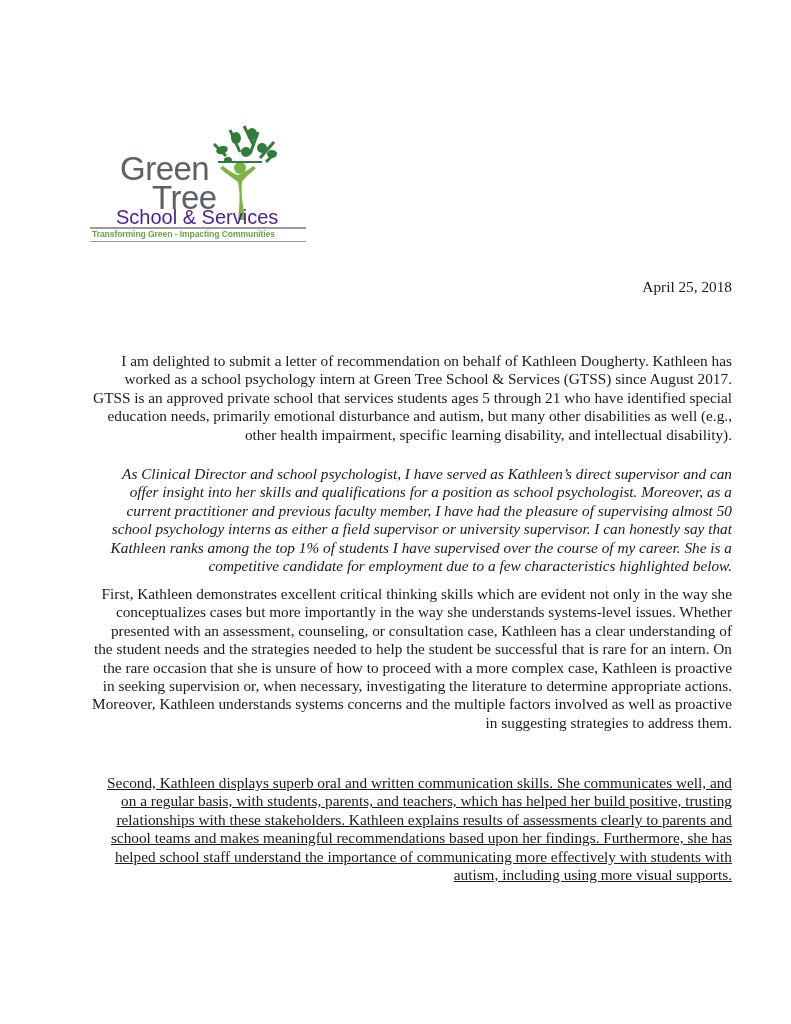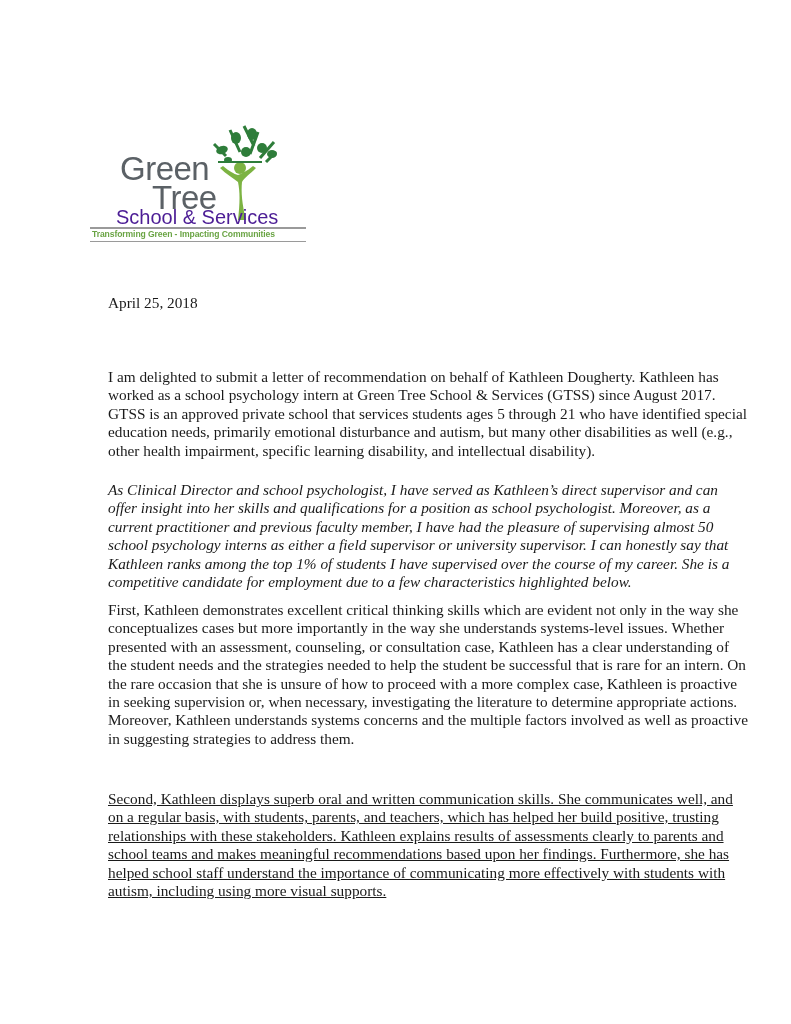--- a/index.html
+++ b/index.html
@@ -1,28 +1,28 @@
 <!DOCTYPE html>
 <html><head>
 <meta charset="utf-8">
 <style>
   html, body { margin: 0; padding: 0; background: #ffffff; }
   body { width: 791px; height: 1024px; position: relative; overflow: hidden; }
-  .page { position: absolute; left: 0; top: 0; width: 791px; height: 928px; background: #fff; }
+  .page { position: absolute; left: 0; top: 0; width: 791px; height: 928px; background: #fff; text-align: right; }
 
   .logo { position: absolute; left: 90px; top: 122px; width: 220px; height: 125px; }
   .logo-green { position: absolute; left: 30px; top: 30px; font-family: "Liberation Sans", sans-serif; font-size: 33px; font-weight: normal; color: #5b6166; letter-spacing: -0.5px; line-height: 34px; }
   .logo-tree-word { position: absolute; left: 62px; top: 59px; font-family: "Liberation Sans", sans-serif; font-size: 33px; color: #5b6166; letter-spacing: -0.5px; line-height: 34px; }
   .logo-school { position: absolute; left: 26px; top: 84px; font-family: "Liberation Sans", sans-serif; font-size: 20px; color: #4c1d95; line-height: 22px; white-space: nowrap; }
   .logo-rule-top { position: absolute; left: 0px; top: 105px; width: 216px; height: 2px; background: #9a9a9a; }
   .logo-tagline { position: absolute; left: 2px; top: 107px; font-family: "Liberation Sans", sans-serif; font-size: 8.6px; font-weight: bold; color: #6aa444; white-space: nowrap; letter-spacing: -0.1px; }
   .logo-rule-bottom { position: absolute; left: 0px; top: 119px; width: 216px; height: 1px; background: #9a9a9a; }
   .logo-tree { position: absolute; left: 110px; top: 0px; width: 80px; height: 100px; }
 
-  .text { position: absolute; left: 92px; width: 640px; font-family: "Liberation Serif", serif; font-size: 15.3px; line-height: 18.4px; color: #1a1a1a; margin: 16px; }
+  .text { position: absolute; left: 92px; width: 640px; font-family: "Liberation Serif", serif; font-size: 15.3px; line-height: 18.4px; color: #1a1a1a; margin: 0; }
   .date { top: 278px; }
   .salutation { top: 318px; }
   .p1 { top: 352px; }
   .p2 { top: 465px; font-style: italic; }
   .p3 { top: 585px; }
   .p4 { top: 774px; text-decoration: underline; }
 </style>
 </head>
 <body>
 

